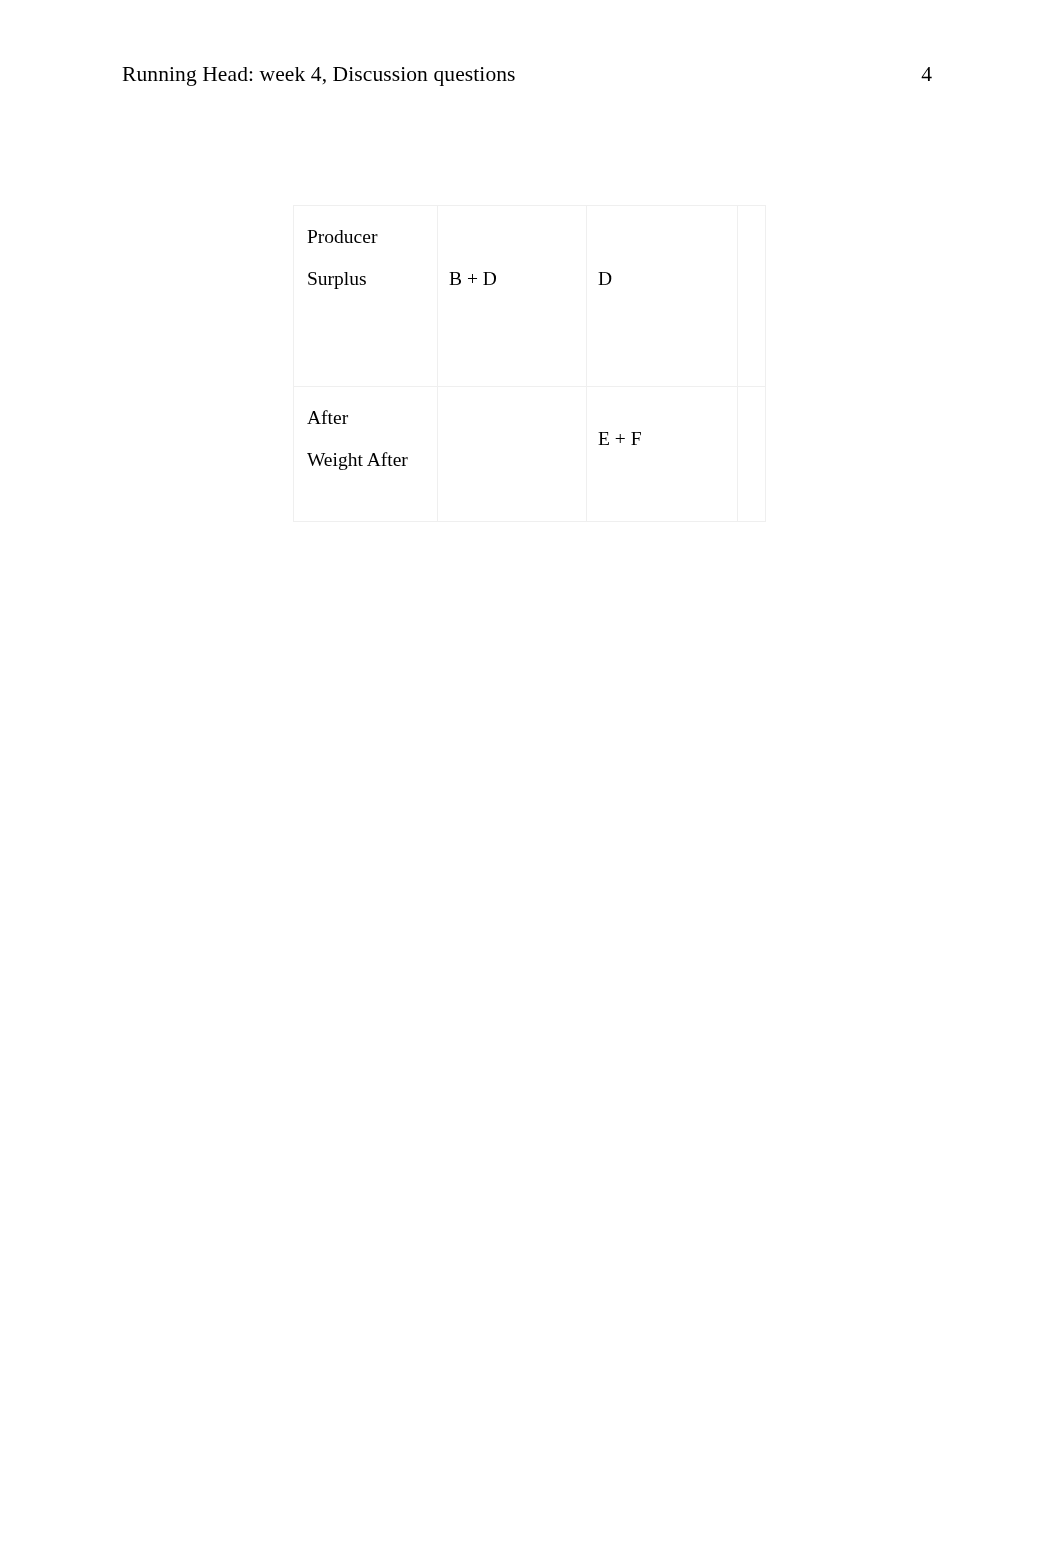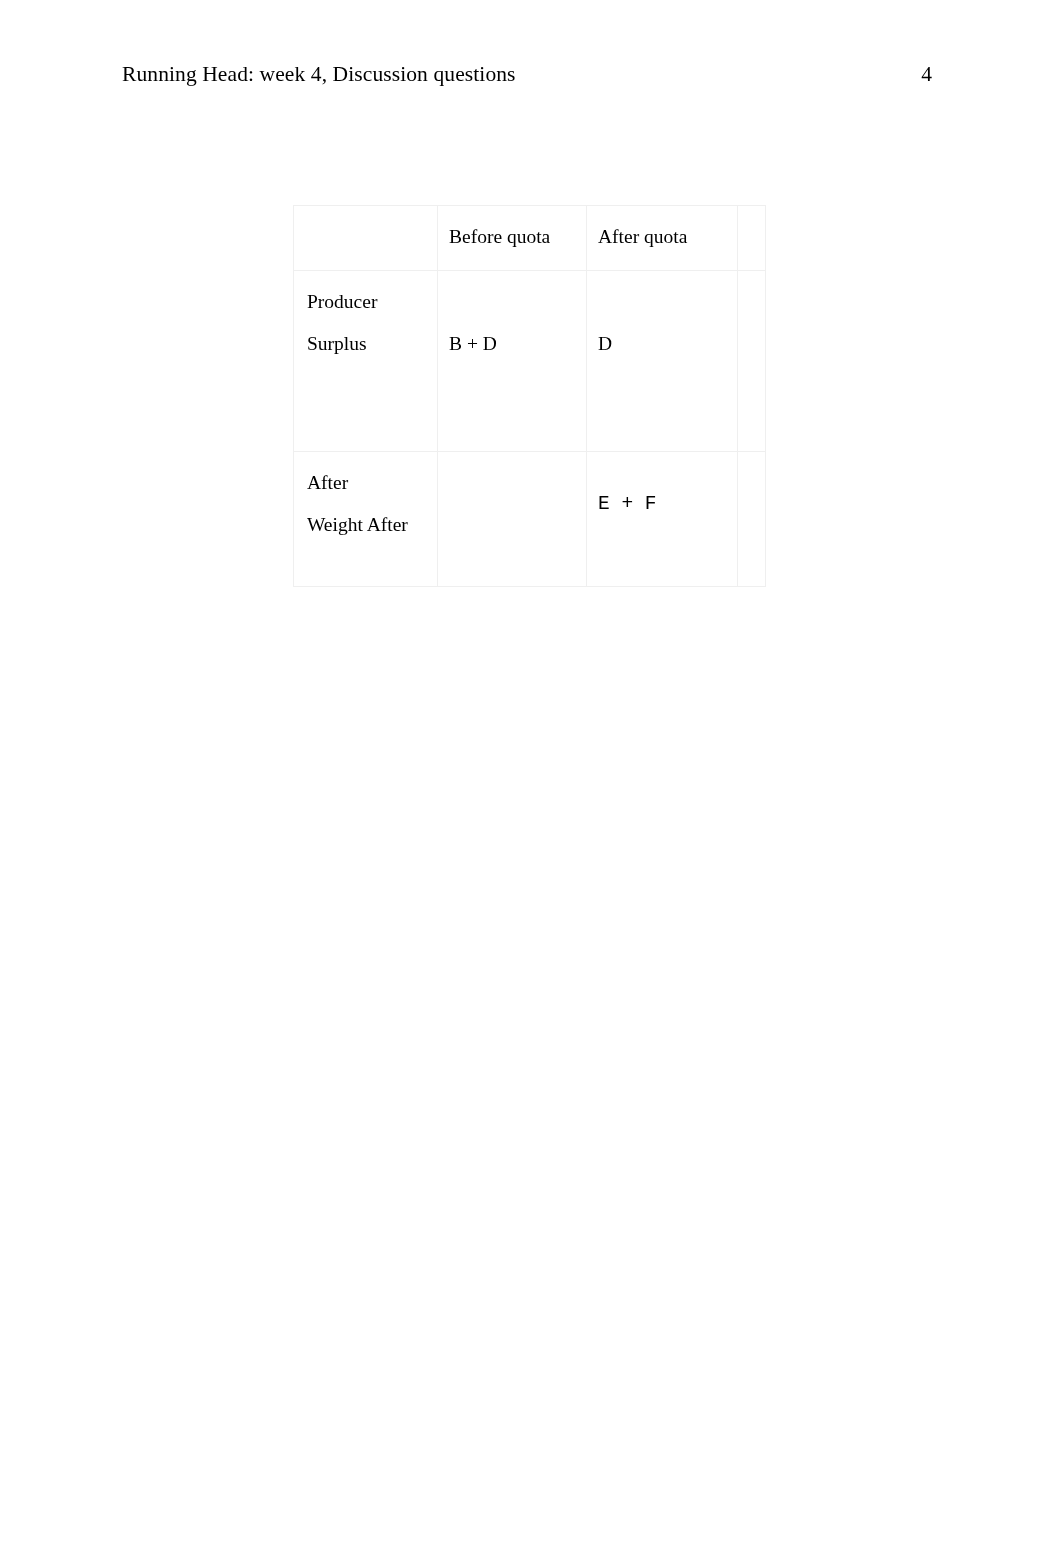--- a/index.html
+++ b/index.html
@@ -82,21 +82,21 @@
     padding-left: 11px;
   }
 
   .row-header td { height: 64px; }
   .row-producer td { height: 180px; }
   .row-consumer td { height: 178px; }
   .row-dwl td { height: 134px; }
 
   .label-line { display: block; white-space: nowrap; }
   .value-offset-2 { padding-top: 52px; }
-  .value-offset-dwl { padding-top: 31px; font-family: Liberation Mono, monospace; }
+  .value-offset-dwl { padding-top: 31px; }
 
   .empty-cell { display: block; height: 1px; }
 </style>
 </head>
 <body>
 
 <div class="page">
 
   <div class="running-header">
     <span class="running-header-title">Running Head: week 4, Discussion questions</span>
@@ -106,42 +106,20 @@
   <div class="quota-table-wrap">
     <table class="quota-table">
       <colgroup>
         <col class="c-label">
         <col class="c-before">
         <col class="c-after">
         <col class="c-extra">
       </colgroup>
       <tbody>
 
-        <tr class="row-header">
-          <td>
-            <div class="cell-inner">
-              <span class="label-line"></span>
-            </div>
-          </td>
-          <td>
-            <div class="cell-inner indent-value">
-              <span class="label-line">Before quota</span>
-            </div>
-          </td>
-          <td>
-            <div class="cell-inner indent-after">
-              <span class="label-line">After quota</span>
-            </div>
-          </td>
-          <td>
-            <div class="cell-inner">
-              <span class="label-line"></span>
-            </div>
-          </td>
-        </tr>
 
         <tr class="row-producer">
           <td>
             <div class="cell-inner">
               <span class="label-line">Producer</span>
               <span class="label-line">Surplus</span>
             </div>
           </td>
           <td>
             <div class="cell-inner indent-value value-offset-2">

